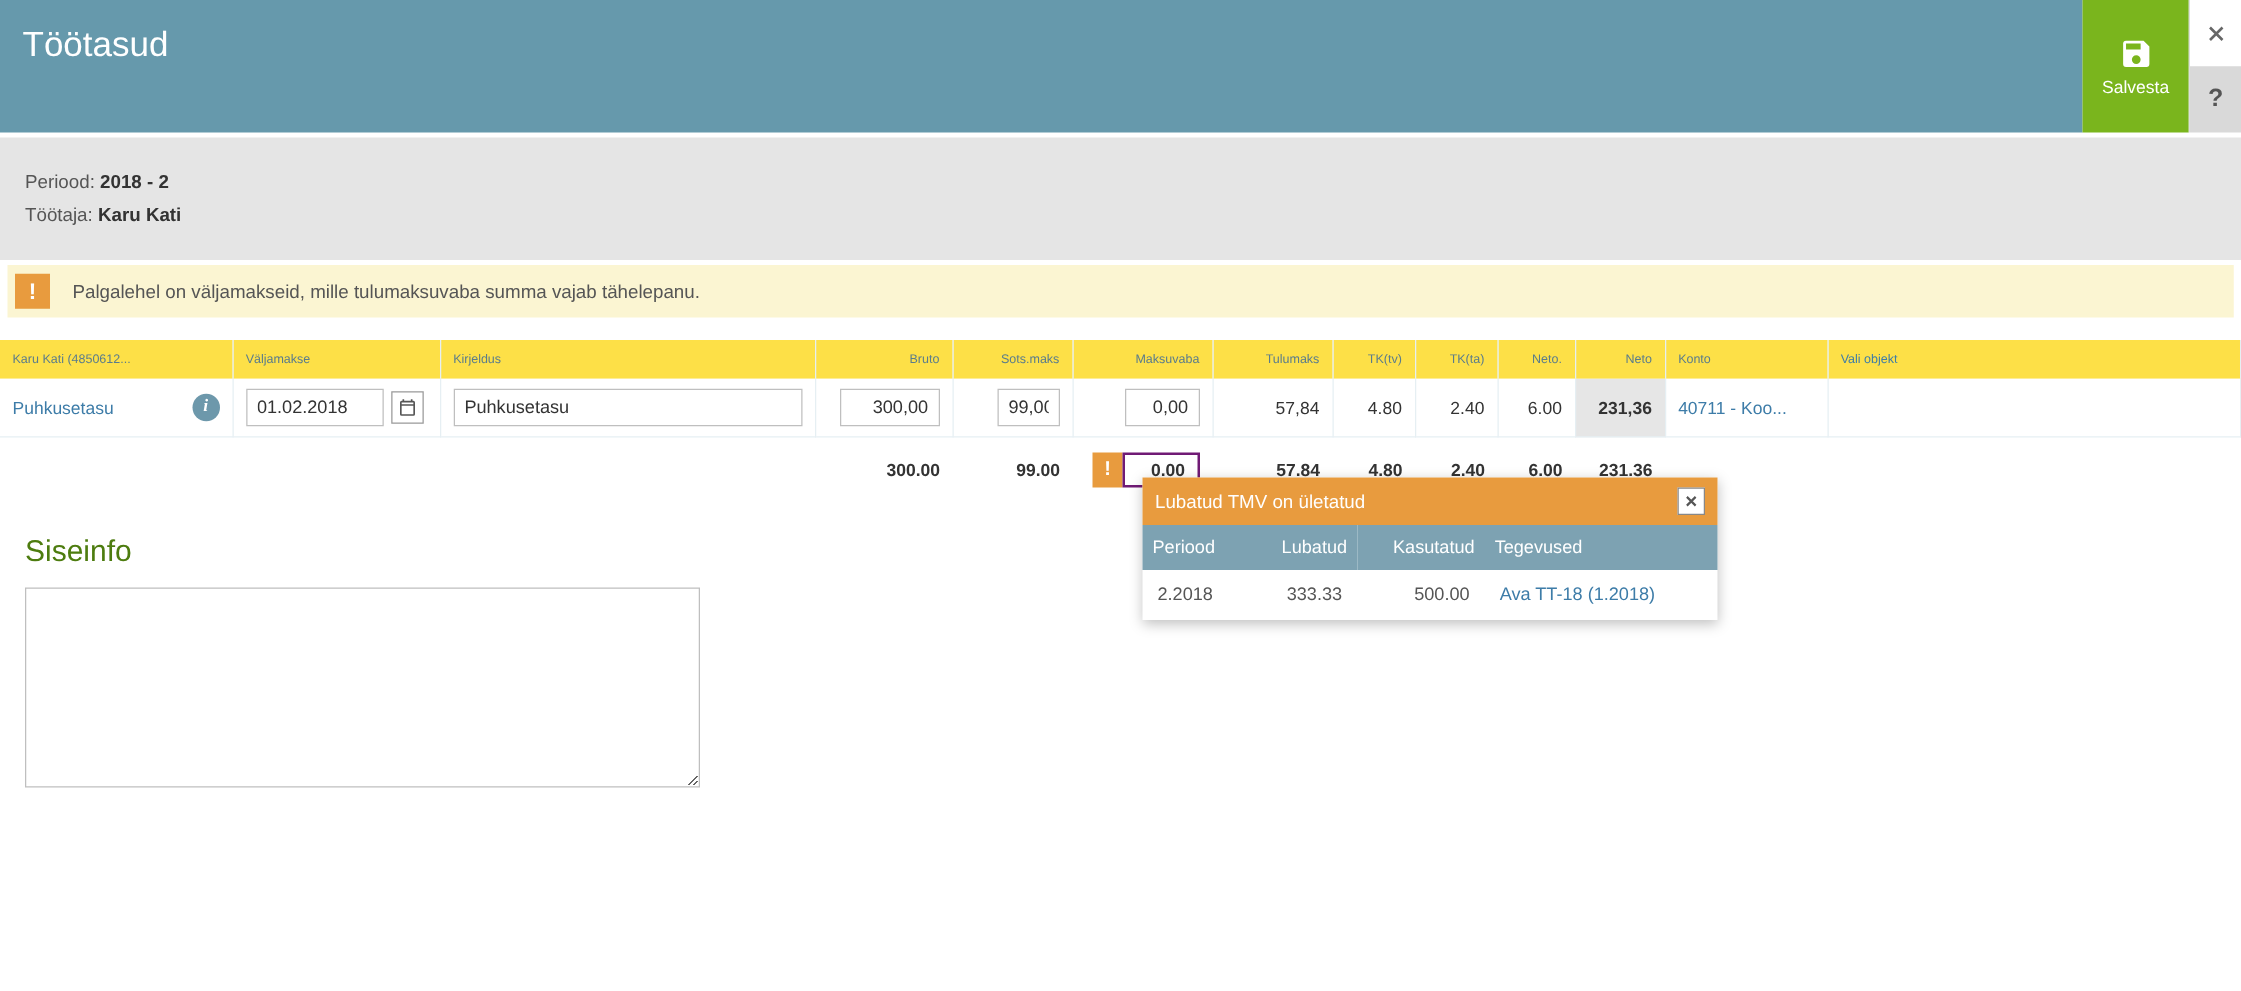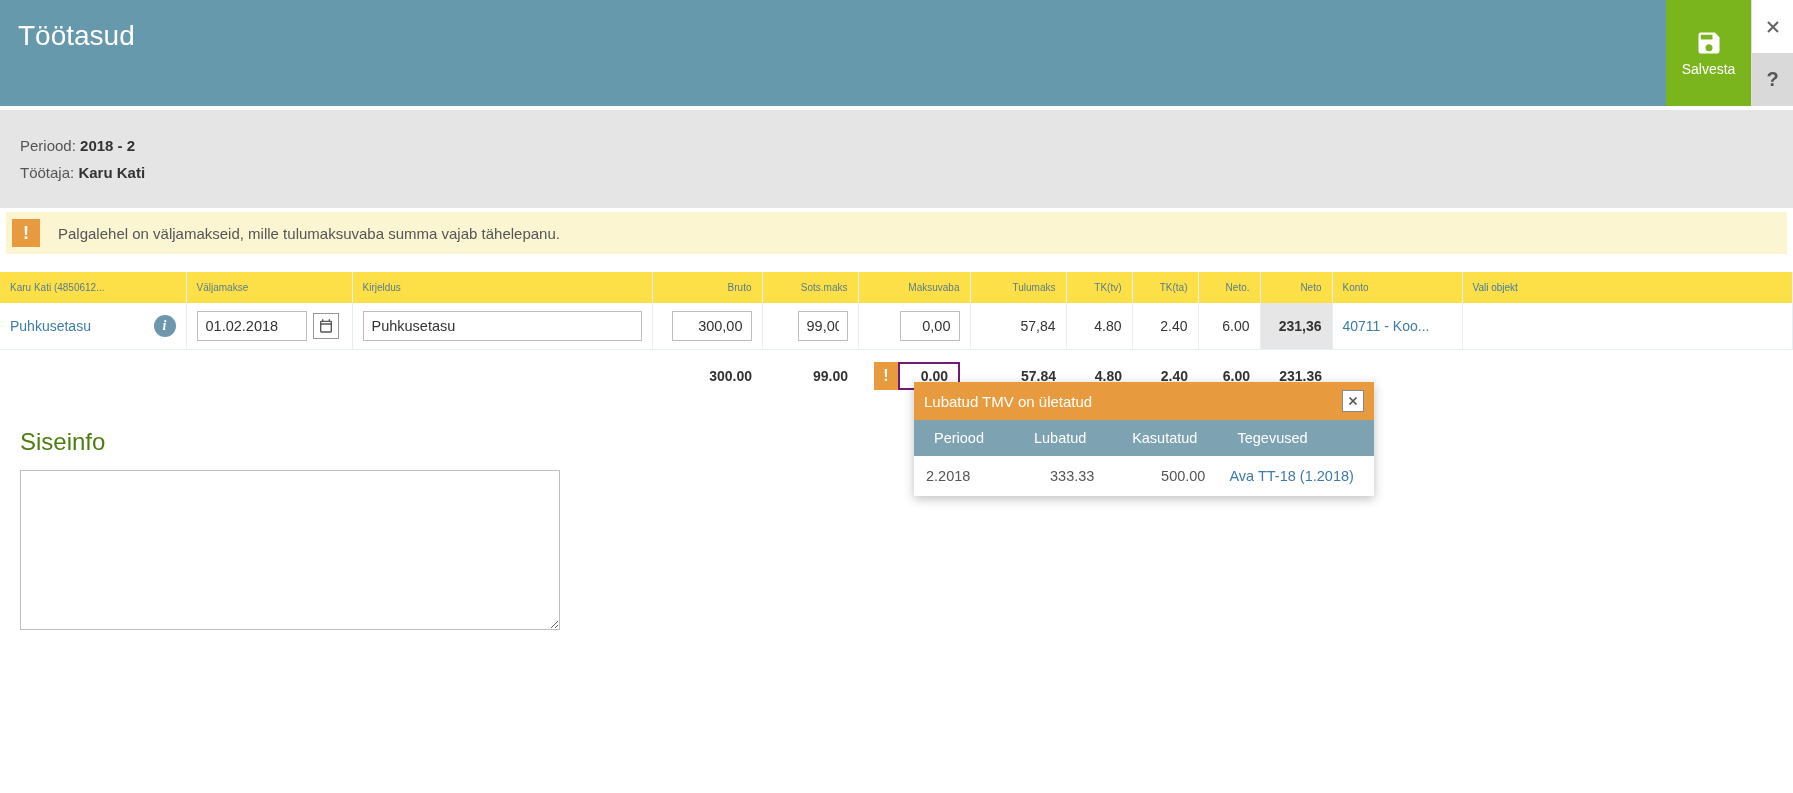--- a/index.html
+++ b/index.html
@@ -40,21 +40,21 @@
 .name-cell a { color: #3d7ca8; text-decoration: none; }
 
 .total-maksuvaba { display: flex; justify-content: flex-end; align-items: center; gap: 0; }
 .tot-alert { background: #e89b3e; color: #fff; width: 24px; height: 28px; display: flex; align-items: center; justify-content: center; font-weight: bold; font-size: 16px; }
 .tot-box { border: 2px solid #701a75; padding: 4px 10px; min-width: 62px; text-align: right; cursor: pointer; }
 
 .popup { position: absolute; top: 110px; left: 914px; width: 460px; box-shadow: 0 3px 10px rgba(0,0,0,0.25); background: #fff; z-index: 10; }
 .popup-hdr { background: #e89b3e; color: #fff; padding: 8px 10px; display: flex; align-items: center; justify-content: space-between; font-size: 15px; }
 .popup-close { width: 22px; height: 22px; background: #fff; color: #555; display: flex; align-items: center; justify-content: center; font-size: 18px; cursor: pointer; border: 1px solid #888; }
 .popup table { width: 100%; border-collapse: collapse; }
-.popup th { background: #7da2b2; color: #fff; font-weight: 400; text-align: left; padding: 10px 20px; font-size: 14.5px; }
+.popup th { background: #7da2b2; color: #fff; font-weight: 400; text-align: left; padding: 10px 8px; font-size: 14.5px; }
 .popup th.num { text-align: right; }
 .popup td { padding: 12px 12px; color: #555; font-size: 14.5px; }
 .popup td.num { text-align: right; }
 .popup td a { color: #3d7ca8; text-decoration: none; }
 
 .siseinfo { padding: 30px 20px; }
 .siseinfo h2 { font-weight: 400; color: #4d7c0f; font-size: 24px; margin-bottom: 14px; }
 .siseinfo textarea { width: 540px; height: 160px; border: 1px solid #bfbfbf; resize: both; padding: 6px; font-family: inherit; font-size: 14px; }
 </style>
 </head>

